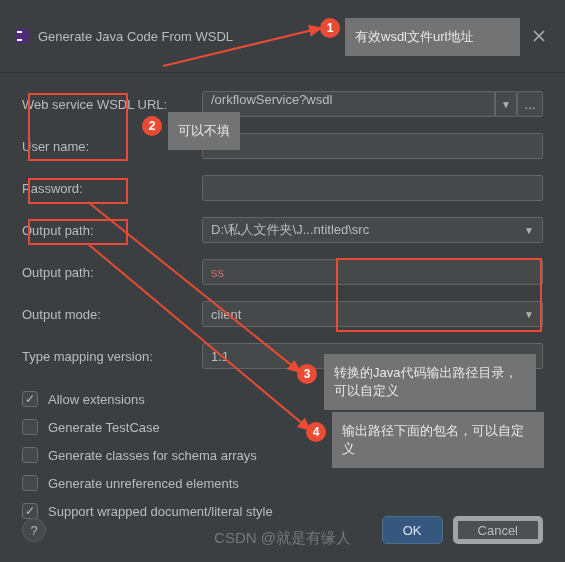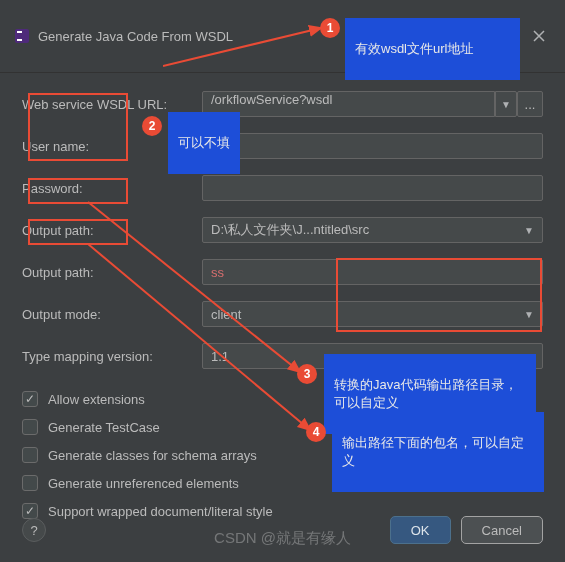--- a/index.html
+++ b/index.html
@@ -136,40 +136,40 @@
   font-size: 13px;
 }
 .btn-primary {
   background: #365880;
   border: 1px solid #4c708c;
   color: #dde4ea;
   font-weight: 500;
 }
 .btn-cancel {
   background: #4c5052;
-  border: 1px solid #a3a3a3;
+  border: 5px solid #a3a3a3;
   color: #bbbbbb;
 }
 
 .anno-num {
   position: absolute;
   width: 20px; height: 20px;
   border-radius: 10px;
   background: #e94b35;
   color: #fff;
   font-size: 12px;
   font-weight: 600;
   display: flex; align-items: center; justify-content: center;
   z-index: 20;
 }
 .anno-box {
   position: absolute;
-  background: #1d4ed8;
+  background: #737373;
   color: #e8e8e8;
-  padding: 22px 10px;
+  padding: 10px 10px;
   font-size: 13px;
   z-index: 19;
   line-height: 1.4;
 }
 .red-rect {
   position: absolute;
   border: 2px solid #e94b35;
   z-index: 18;
   pointer-events: none;
 }

